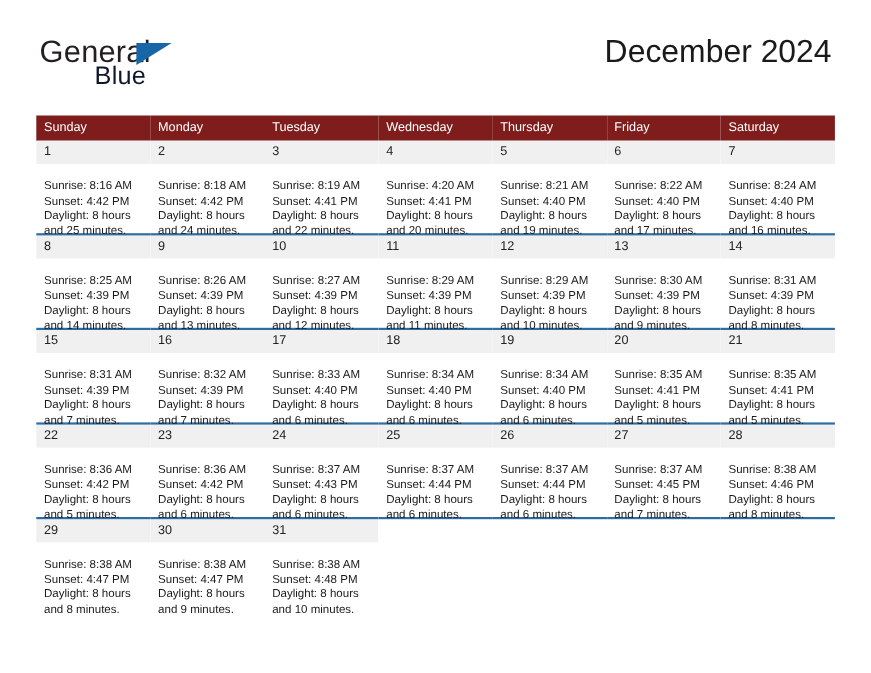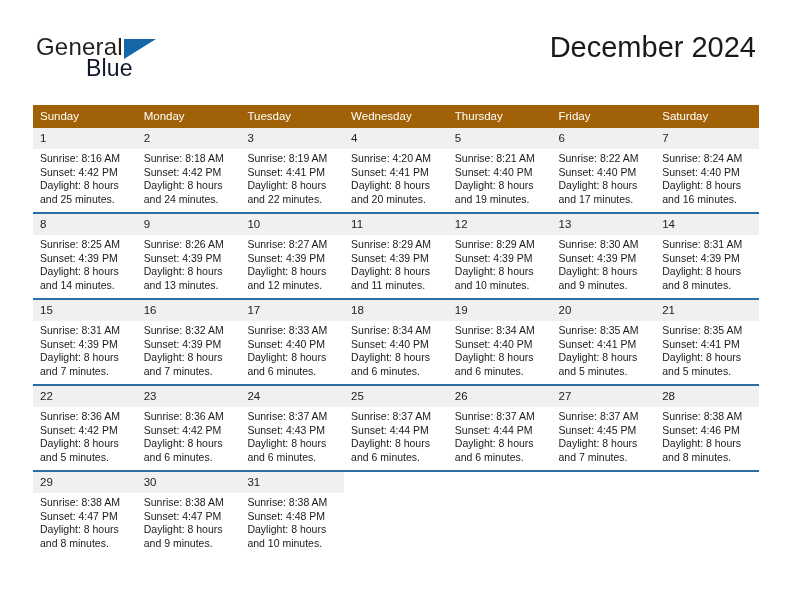--- a/index.html
+++ b/index.html
@@ -35,21 +35,21 @@
     position: absolute;
     left: 36px;
     top: 34px;
     width: 180px;
     height: 56px;
   }
   .logo-general {
     position: absolute;
     left: 0;
     top: 0;
-    font-size: 24px;
+    font-size: 28px;
     letter-spacing: 0.2px;
     color: #231f20;
     line-height: 26px;
   }
   .logo-blue {
     position: absolute;
     left: 50px;
     top: 21px;
     font-size: 23px;
     letter-spacing: 0.2px;
@@ -96,21 +96,21 @@
     width: 726px;
   }
 
   table.cal-table {
     width: 726px;
     border-collapse: collapse;
     table-layout: fixed;
   }
 
   table.cal-table th {
-    background: #a16207;
+    background: #7f1d1d;
     color: #ffffff;
     font-size: 11.5px;
     font-weight: normal;
     text-align: left;
     padding: 5px 0 6px 7px;
     height: 12px;
     border: none;
   }
 
   table.cal-table td {
@@ -142,20 +142,21 @@
   .daynum.blank {
     background: #ffffff;
     color: transparent;
   }
 
   .details {
     padding: 3px 6px 0 7px;
     font-size: 10.5px;
     line-height: 13.6px;
     color: #1a1a1a;
+    margin-top: 11px;
   }
   .details div {
     white-space: nowrap;
   }
 </style>
 </head>
 <body>
 
 <div class="page">
 

